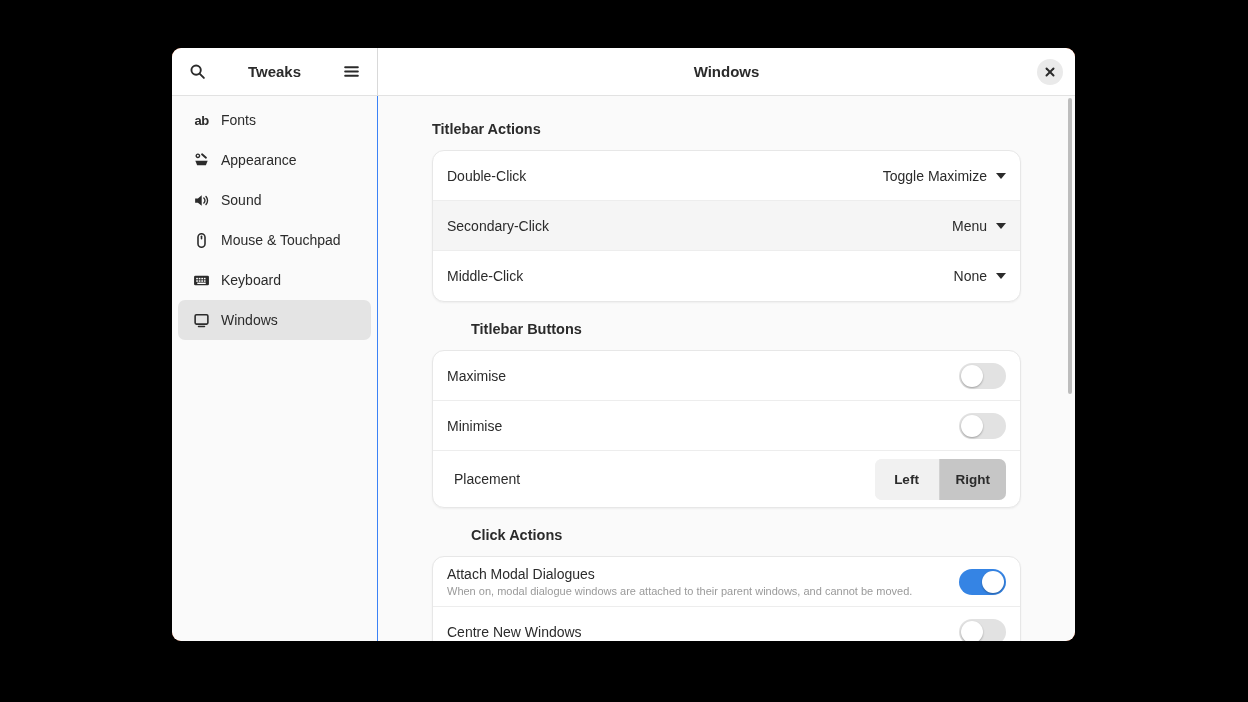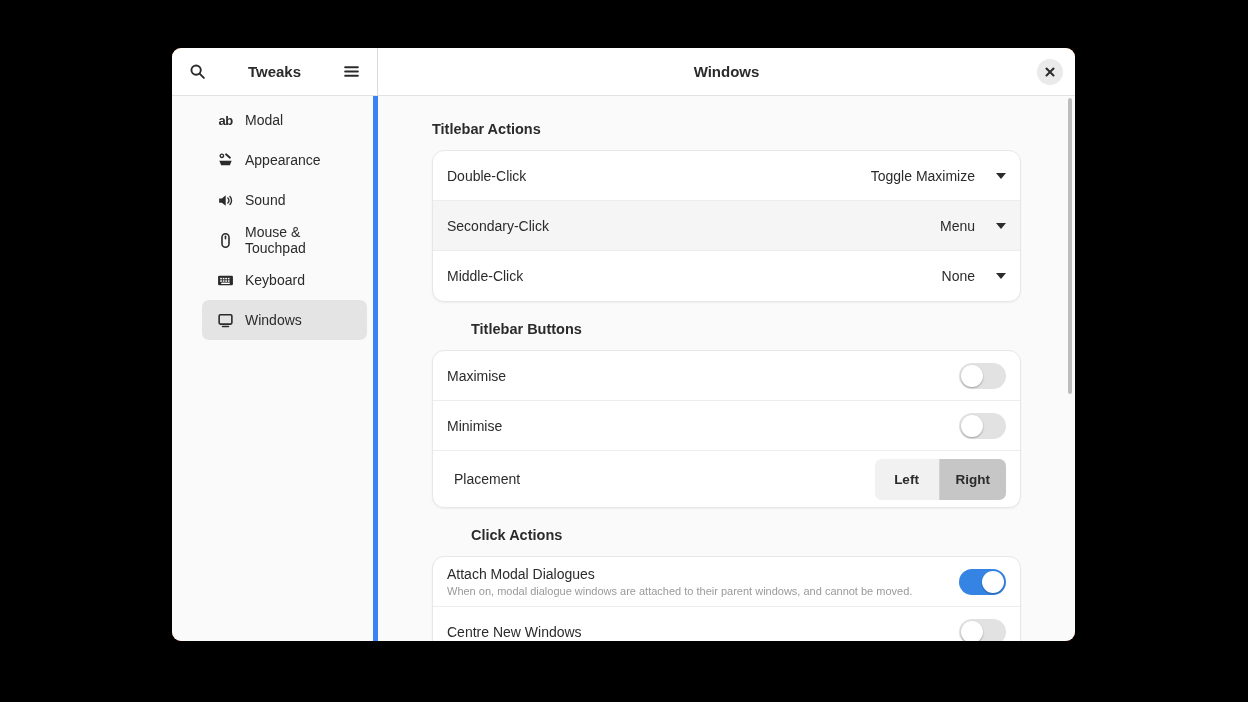--- a/index.html
+++ b/index.html
@@ -19,21 +19,21 @@
     border-bottom:1px solid #e2e2e2; position:relative;
     display:flex; align-items:center; justify-content:center; }
   .hdr-title { font-weight:700; font-size:15px; }
   .icon-btn { background:none; border:none; padding:2px; cursor:pointer; display:flex; }
   .close-btn { position:absolute; right:12px; top:50%; transform:translateY(-50%);
     width:26px; height:26px; border-radius:50%; background:#eaeaea; border:none;
     display:flex; align-items:center; justify-content:center; cursor:pointer; }
 
   
   .sidebar { grid-column:1; grid-row:2; background:#fafafa;
-    border-right:5px solid #3b82f6; padding-top:4px;padding-left:24px; }
+    border-right:1px solid #3b82f6; padding-top:4px; }
   .side-item { height:40px; margin:0 6px; padding:0 15px; border-radius:7px;
     display:flex; align-items:center; gap:11px; font-size:14px; cursor:pointer; }
   .side-item.selected { background:#e4e4e4; }
   .side-icon { width:17px; height:17px; flex:0 0 17px; display:flex;
     align-items:center; justify-content:center; }
   .ab-glyph { font-weight:700; font-size:13px; letter-spacing:-0.5px; }
 
   
   .content { grid-column:2; grid-row:2; position:relative; overflow:hidden; background:#fafafa; }
   .content-scroll { padding:25px 54px 0 54px; }
@@ -45,21 +45,21 @@
     border-bottom:1px solid #ededed; }
   .card .row:last-child { border-bottom:none; }
   .row.hovered { background:#f5f5f5; }
   .row.tall { min-height:56px; }
   .row-label { font-size:14px; flex:1; }
   .row-label.indent { padding-left:7px; }
   .row-text { flex:1; display:flex; flex-direction:column; gap:3px; padding:8px 0; }
   .row-title { font-size:14px; }
   .row-subtitle { font-size:11px; color:#9a9a9a; }
 
-  .combo { display:flex; align-items:center; gap:21px; cursor:pointer; background:none; border:none; }
+  .combo { display:flex; align-items:center; gap:9px; cursor:pointer; background:none; border:none; }
   .combo-value { font-size:14px; color:#2b2b2b; }
   .caret { width:0; height:0; border-left:5px solid transparent;
     border-right:5px solid transparent; border-top:6px solid #2b2b2b; }
 
   .toggle { position:relative; width:47px; height:26px; border-radius:14px;
     border:none; cursor:pointer; flex:0 0 47px; }
   .toggle.off { background:#e2e2e2; }
   .toggle.on { background:var(--accent,#3584e4); }
   .knob { position:absolute; top:2px; width:22px; height:22px; border-radius:50%;
     background:#fff; box-shadow:0 1px 2px rgba(0,0,0,.3); }
@@ -113,21 +113,21 @@
           <line x1="2.5" y1="2.5" x2="9.5" y2="9.5"></line>
             <line x1="9.5" y1="2.5" x2="2.5" y2="9.5"></line>
         </svg>
       </span>
     </button>
   </div>
 
   <nav class="sidebar">
     <div class="side-item">
       <span class="side-icon ab-glyph">ab</span>
-      <span>Modal</span>
+      <span>Fonts</span>
     </div>
     <div class="side-item">
       <span class="side-icon">
         <svg width="17" height="17" viewBox="0 0 16 16" fill="#2b2b2b">
           <circle cx="4.6" cy="3.6" r="1.6" fill="none" stroke="#2b2b2b" stroke-width="1.3"></circle>
           <path d="M8.5 2.2 L12.2 5.4" stroke="#2b2b2b" stroke-width="1.8" stroke-linecap="round"></path>
           <path d="M2.2 8.3 h11.6 l-1.7 4.2 H3.9 z"></path>
         </svg>
       </span>
       <span>Appearance</span>

